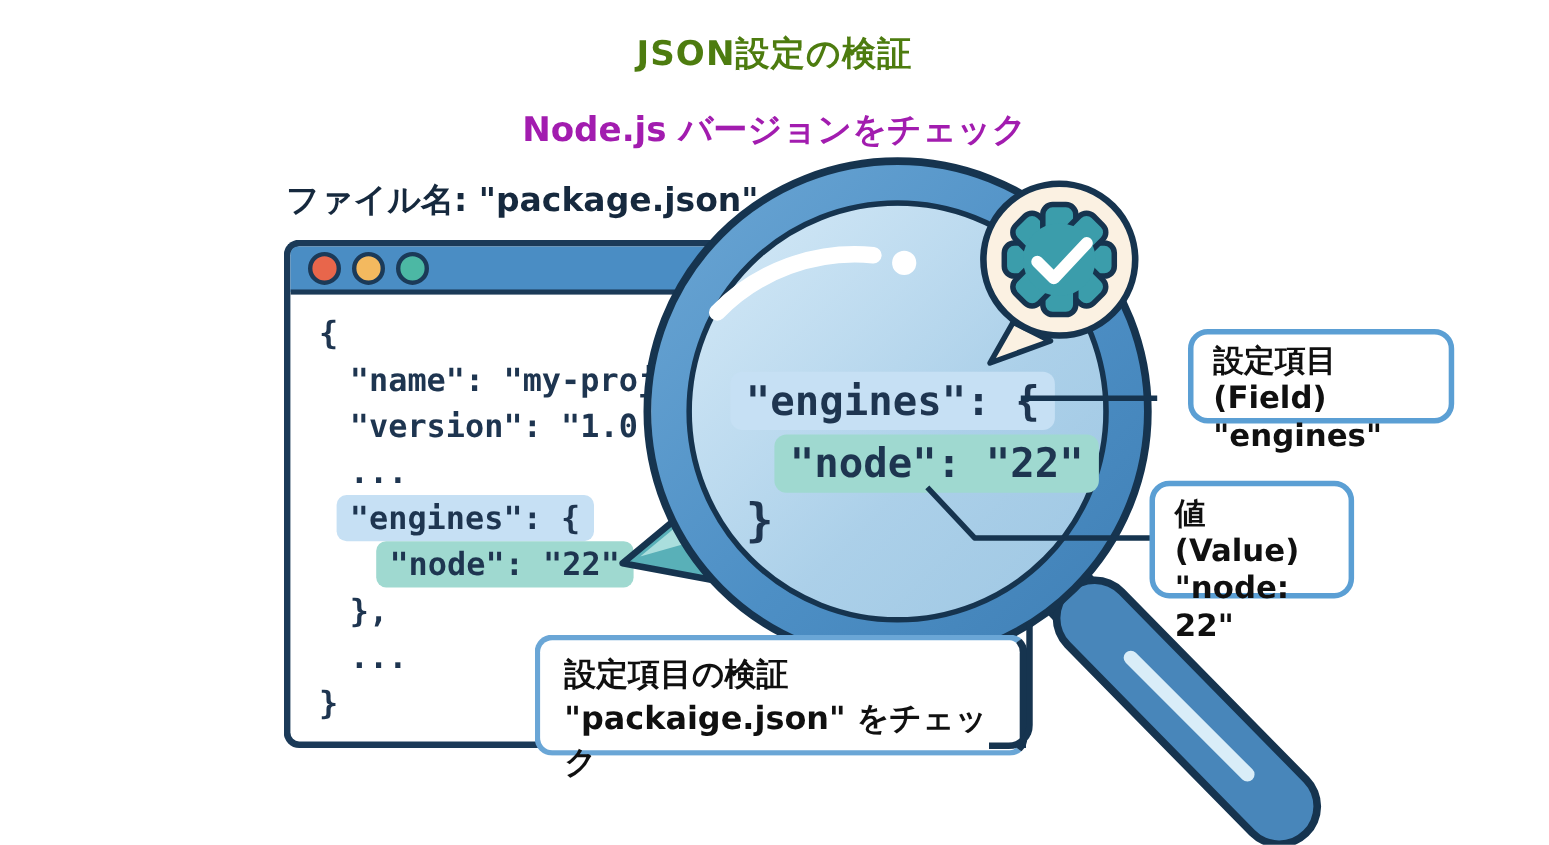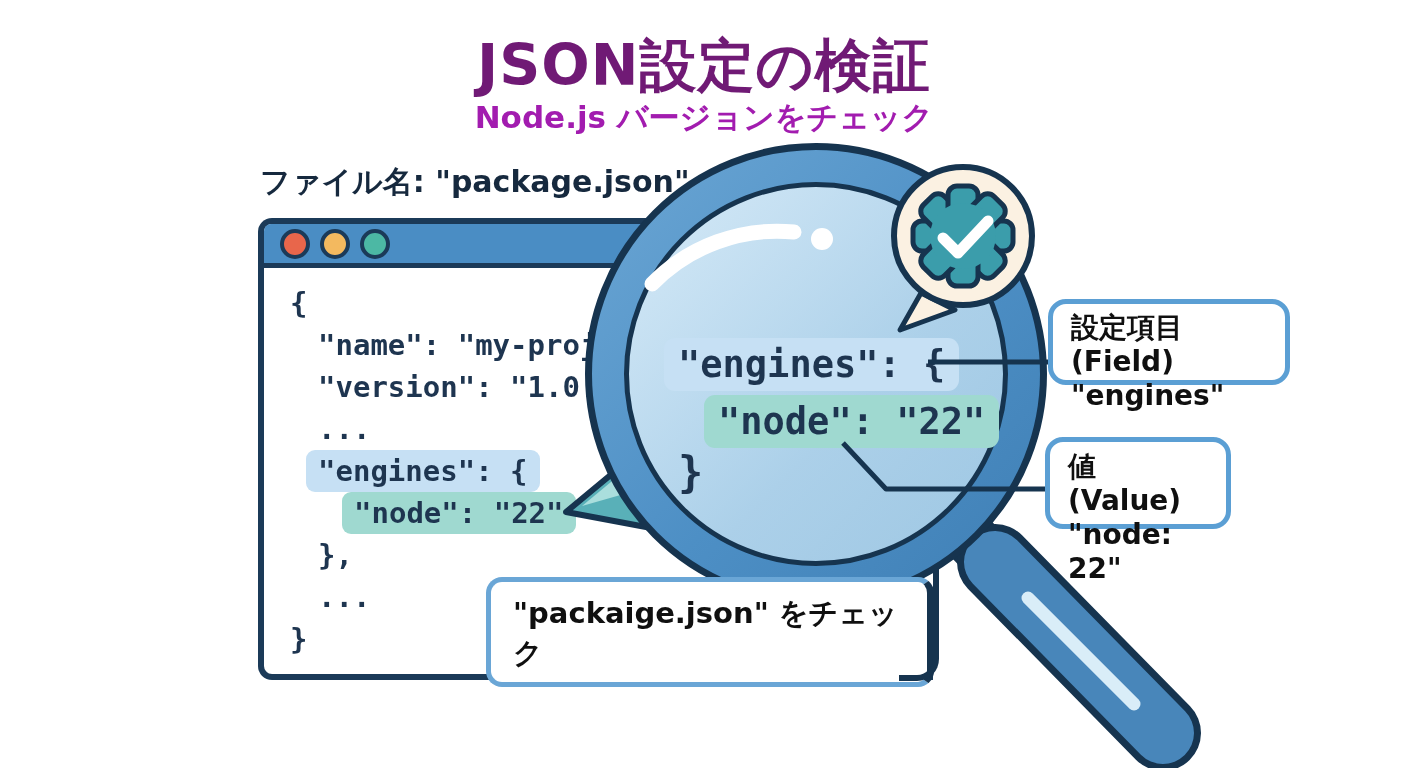--- a/index.html
+++ b/index.html
@@ -4,21 +4,21 @@
 <style>
   html,body{margin:0;padding:0;}
   body{
     width:1408px;height:768px;position:relative;overflow:hidden;
     background:#ffffff;
     font-family:"DejaVu Sans","Liberation Sans",sans-serif;
   }
   
   .page-title{
     position:absolute;top:28px;left:0;width:100%;text-align:center;
-    font-size:57px;font-weight:bold;color:#701a75;letter-spacing:1px;
+    font-size:31px;font-weight:bold;color:#4d7c0f;letter-spacing:1px;
   }
   .page-subtitle{
     position:absolute;top:97px;left:0;width:100%;text-align:center;
     font-size:31px;font-weight:bold;color:#a21caf;
   }
   .filename-label{
     position:absolute;left:260px;top:162px;
     font-size:30px;font-weight:bold;color:#16293e;
   }
   
@@ -76,22 +76,22 @@
     position:absolute;left:891px;top:164px;width:144px;height:144px;
     border-radius:50%;background:#fbf1e2;border:6px solid #16344f;
     box-sizing:border-box;z-index:6;display:flex;align-items:center;justify-content:center;
   }
   
   .callout{
     position:absolute;background:#ffffff;border:5px solid #5b9fd4;
     border-radius:18px;box-sizing:border-box;z-index:8;
     font-weight:bold;color:#101010;
   }
-  .callout-field{left:1048px;top:299px;width:242px;height:86px;font-size:28px;line-height:34px;padding:7px 18px;}
-  .callout-value{left:1045px;top:437px;width:186px;height:92px;font-size:28px;line-height:34px;padding:8px 18px;}
+  .callout-field{left:1080px;top:299px;width:242px;height:86px;font-size:28px;line-height:34px;padding:7px 18px;}
+  .callout-value{left:1045px;top:437px;width:186px;height:107px;font-size:28px;line-height:34px;padding:8px 18px;}
   .callout-bottom{
     left:486px;top:577px;width:448px;height:110px;
     border:5px solid #6aa6d6;border-right:7px solid #16344f;
     border-radius:16px;font-size:29px;line-height:40px;padding:11px 22px;
   }
 </style>
 </head>
 <body>
 
 <div class="page-title">JSON設定の検証</div>
@@ -151,16 +151,17 @@
 
 <div class="callout callout-field">
   <div>設定項目 (Field)</div>
   <div>"engines"</div>
 </div>
 <div class="callout callout-value">
   <div>値 (Value)</div>
   <div>"node: 22"</div>
 </div>
 <div class="callout callout-bottom">
+  <div>設定項目の検証</div>
   <div>"packaige.json" をチェック</div>
 </div>
 
 <div class="window-corner-bracket"></div>
 
 </body></html>

